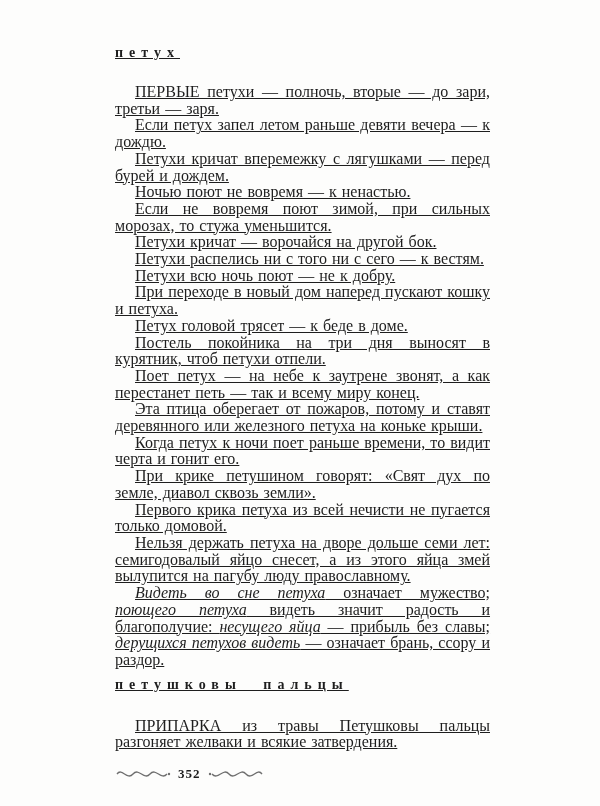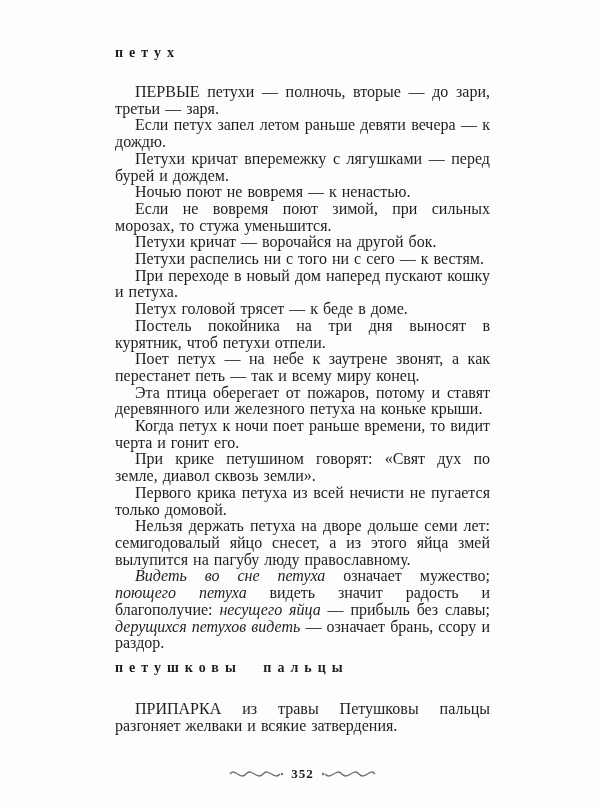--- a/index.html
+++ b/index.html
@@ -9,20 +9,21 @@
     font-family: "Liberation Serif", "DejaVu Serif", serif;
   }
   .page {
     position: relative;
     width: 600px;
     height: 806px;
     margin: 0 auto;
     background: var(--bg, #fdfdfc);
     color: var(--fg, #1e1e1e);
     overflow: hidden;
+    text-decoration: underline;
   }
   .content {
     padding: 46px 110px 0 115px;
   }
   .sec-title {
     margin: 0 0 24px 0;
     font-size: 14px;
     font-weight: bold;
     letter-spacing: 6px;
     word-spacing: 12px;
@@ -41,21 +42,20 @@
     word-spacing: 1px;
   }
   .para .it { font-style: italic; }
   .footer {
     position: absolute;
     left: 115px;
     width: 375px;
     bottom: 24px;
     display: flex;
     align-items: center;
-    justify-content: center;
     gap: 7px;
   }
   .flourish { display: block; }
   .flourish path { stroke: var(--orn, #6f6f6f); fill: none; stroke-width: 1.3; }
   .flourish circle { fill: var(--orn, #6f6f6f); }
   .flourish.right { transform: scaleX(-1); }
   .pagenum {
     font-size: 13px;
     font-weight: bold;
     letter-spacing: 1px;
@@ -70,20 +70,21 @@
     <h1 class="sec-title">петух</h1>
 
     <div class="paras" id="sec1-paras">
         <p class="para">ПЕРВЫЕ петухи — полночь, вторые — до зари, третьи — заря.</p>
         <p class="para">Если петух запел летом раньше девяти вечера — к дождю.</p>
         <p class="para">Петухи кричат вперемежку с лягушками — перед бурей и дождем.</p>
         <p class="para">Ночью поют не вовремя — к ненастью.</p>
         <p class="para">Если не вовремя поют зимой, при сильных морозах, то стужа уменьшится.</p>
         <p class="para">Петухи кричат — ворочайся на другой бок.</p>
         <p class="para">Петухи распелись ни с того ни с сего — к вестям.</p>
+        <p class="para">Петухи всю ночь поют — не к добру.</p>
         <p class="para">При переходе в новый дом наперед пускают кошку и петуха.</p>
         <p class="para">Петух головой трясет — к беде в доме.</p>
         <p class="para">Постель покойника на три дня выносят в курятник, чтоб петухи отпели.</p>
         <p class="para">Поет петух — на небе к заутрене звонят, а как перестанет петь — так и всему миру конец.</p>
         <p class="para">Эта птица оберегает от пожаров, потому и ставят деревянного или железного петуха на коньке крыши.</p>
         <p class="para">Когда петух к ночи поет раньше времени, то видит черта и гонит его.</p>
         <p class="para">При крике петушином говорят: «Свят дух по земле, диавол сквозь земли».</p>
         <p class="para">Первого крика петуха из всей нечисти не пугается только домовой.</p>
         <p class="para">Нельзя держать петуха на дворе дольше семи лет: семигодовалый яйцо снесет, а из этого яйца змей вылупится на пагубу люду православному.</p>
         <p class="para"><span class="it">Видеть во сне петуха</span><span class=""> означает мужество; </span><span class="it">поющего петуха</span><span class=""> видеть значит радость и благополучие: </span><span class="it">несущего яйца</span><span class=""> — прибыль без славы; </span><span class="it">дерущихся петухов видеть</span><span class=""> — означает брань, ссору и раздор.</span></p>

